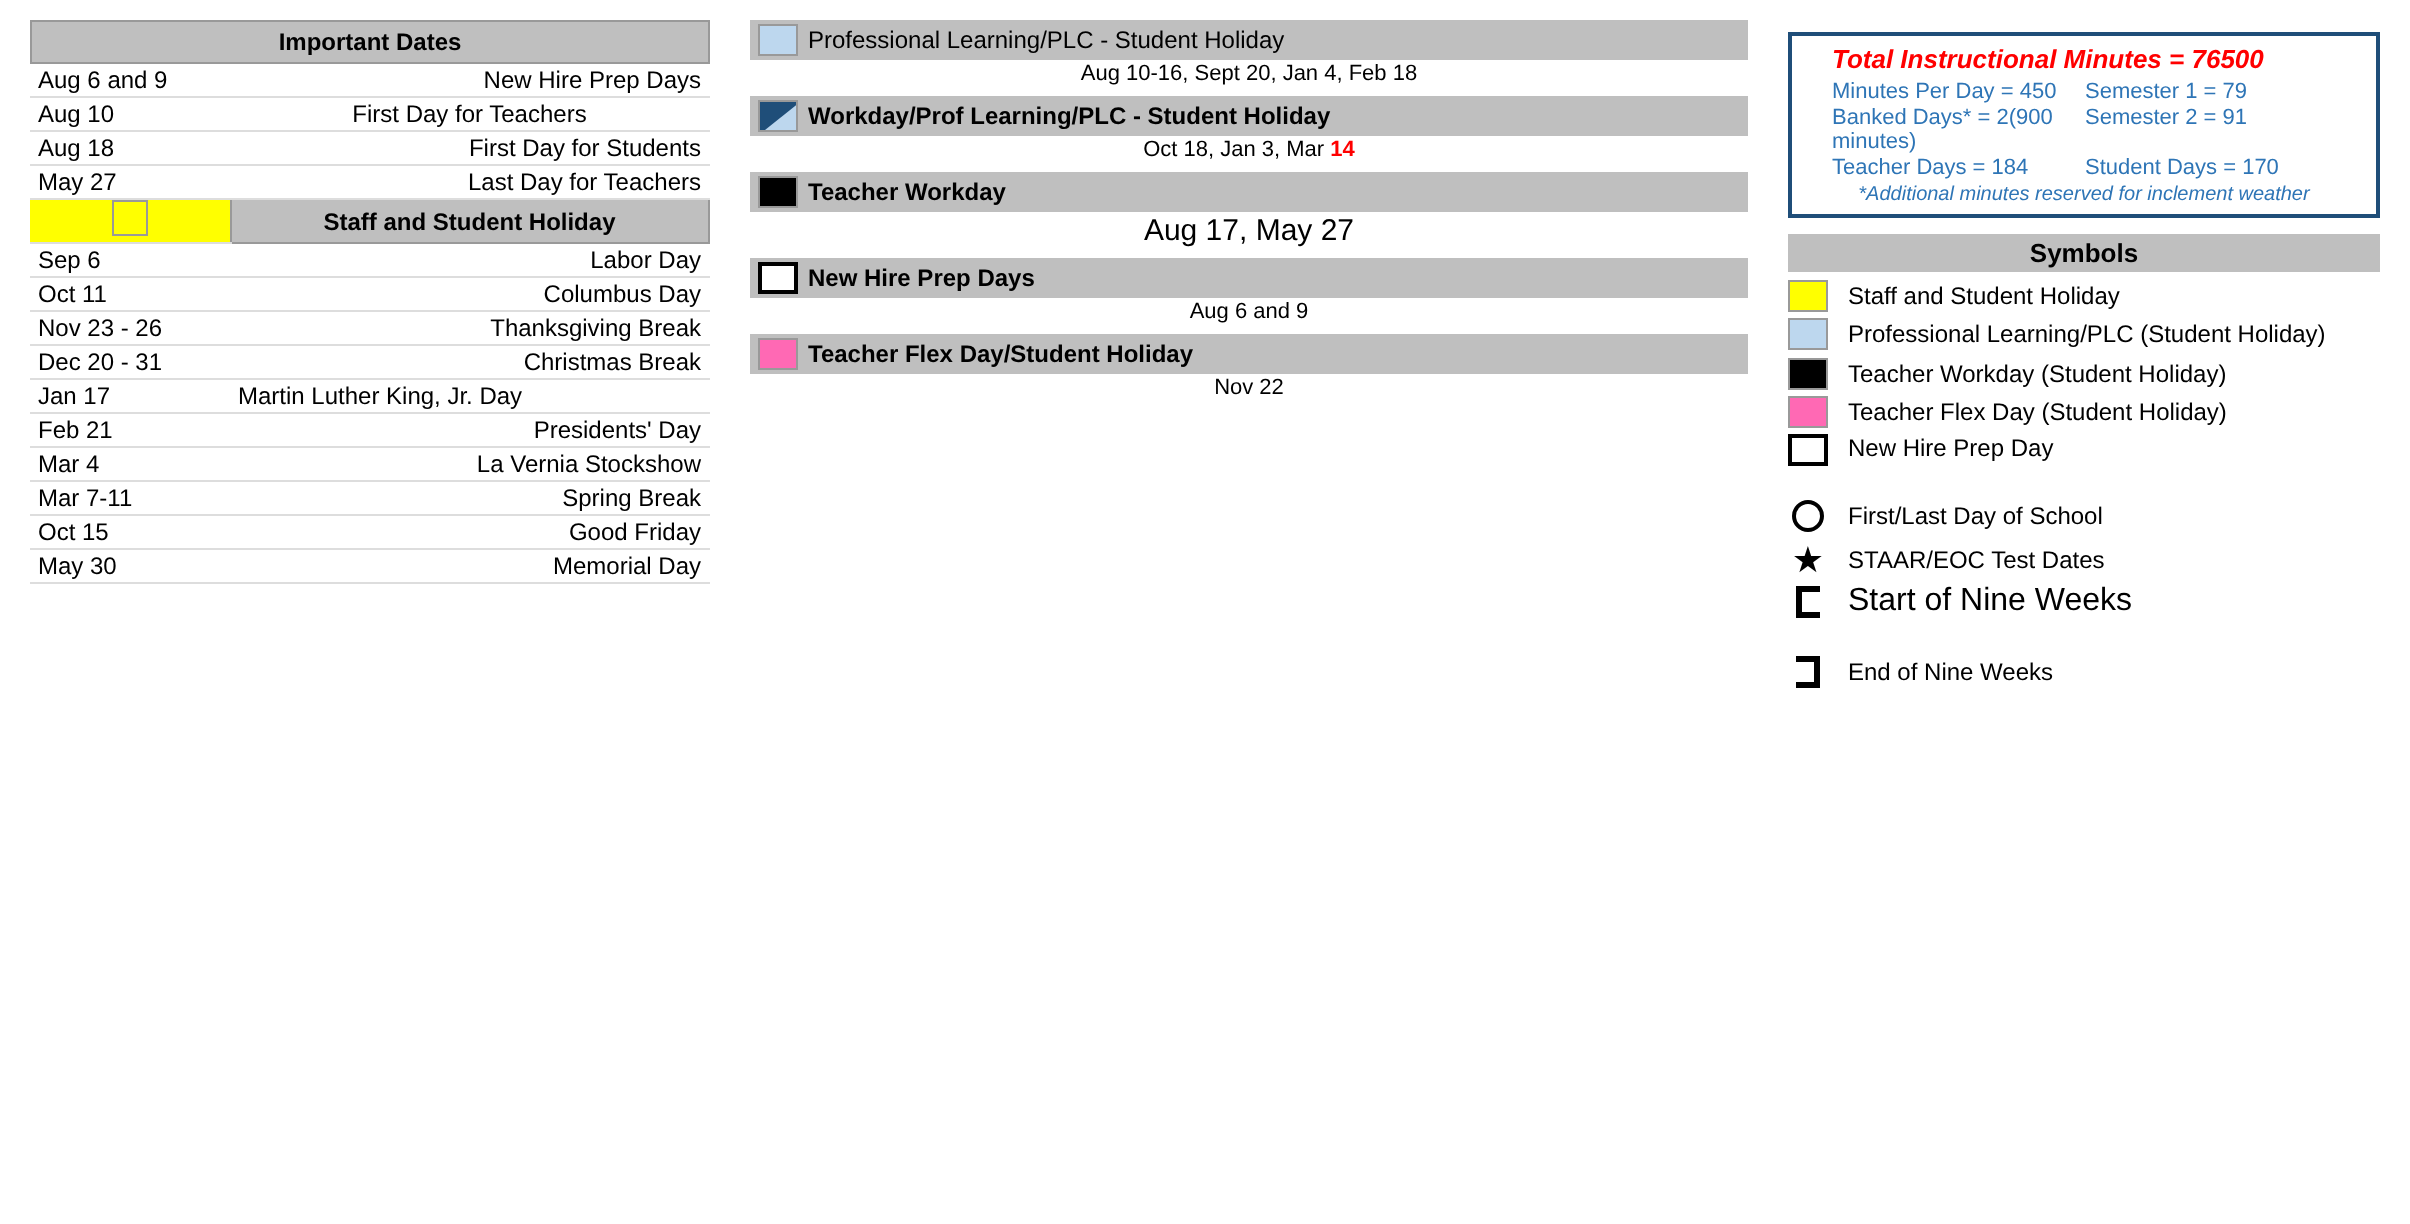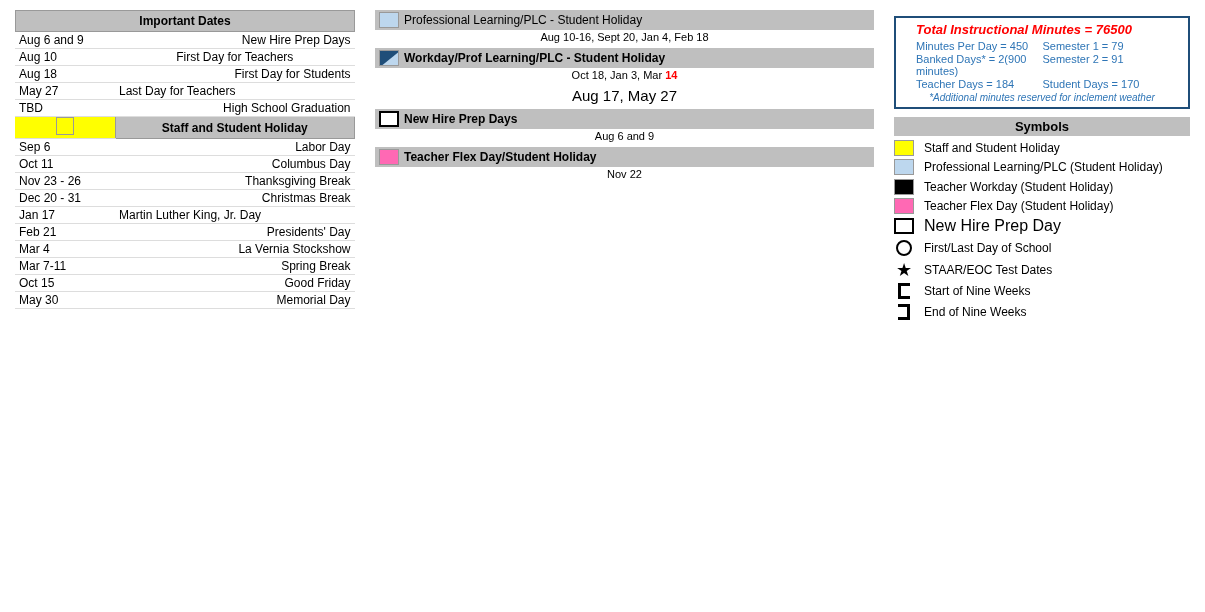--- a/index.html
+++ b/index.html
@@ -143,25 +143,21 @@
         <tr>
           <td>Aug 10</td>
           <td style="text-align:center">First Day for Teachers</td>
         </tr>
         <tr>
           <td>Aug 18</td>
           <td style="text-align:right">First Day for Students</td>
         </tr>
         <tr>
           <td>May 27</td>
-          <td style="text-align:left">Last Day for Teachers</td>
-        </tr>
-        <tr>
-          <td>TBD</td>
-          <td style="text-align:right">High School Graduation</td>
+          <td style="text-align:right">Last Day for Teachers</td>
         </tr>
       </tbody>
     <tbody>
         <tr class="holiday-header">
       <td style="width:22px; padding:0;">
         <div class="yellow-box"></div>
       </td>
       <td colspan="1" style="font-weight:bold; text-align:center; background:#bfbfbf; border:1px solid #999;">Staff and Student Holiday</td>
     </tr>
     </tbody>
@@ -225,20 +221,24 @@
           <div style="display: flex; align-items: center; background: rgb(191, 191, 191); padding: 2px 4px; font-weight: bold; font-size: 12px;">
             <div style="width:20px;height:16px;position:relative;border:1px solid #999;flex-shrink:0;margin-right:5px;overflow:hidden;">
     <div style="width:100%;height:100%;background:#bdd7ee;position:absolute;top:0;left:0;"></div>
     <div style="width:0;height:0;border-top:16px solid #1f4e79;border-right:20px solid transparent;position:absolute;top:0;left:0;"></div>
   </div>
             <span>Workday/Prof Learning/PLC - Student Holiday</span>
           </div>
           <div style="text-align: center; font-size: 11px; padding: 1px 0px;">Oct 18, Jan 3, Mar <span style="color:red;font-weight:bold;">14</span></div>
         </div>
         <div style="margin-bottom: 4px;">
+          <div style="display: flex; align-items: center; background: rgb(191, 191, 191); padding: 2px 4px; font-weight: bold; font-size: 12px;">
+            <div style="width:20px;height:16px;background:#000;border:1px solid #999;flex-shrink:0;margin-right:5px;"></div>
+            <span>Teacher Workday</span>
+          </div>
           <div style="text-align: center; font-size: 15px; padding: 1px 0px;">Aug 17, May 27</div>
         </div>
         <div style="margin-bottom: 4px;">
           <div style="display: flex; align-items: center; background: rgb(191, 191, 191); padding: 2px 4px; font-weight: bold; font-size: 12px;">
             <div style="width:20px;height:16px;background:#fff;border:2px solid #000;flex-shrink:0;margin-right:5px;"></div>
             <span>New Hire Prep Days</span>
           </div>
           <div style="text-align: center; font-size: 11px; padding: 1px 0px;">Aug 6 and 9</div>
         </div>
         <div style="margin-bottom: 4px;">
@@ -276,35 +276,35 @@
               <span style="margin-left:4px;">Professional Learning/PLC (Student Holiday)</span>
             </div>
             <div style="display: flex; align-items: center; margin-bottom: 3px; font-size: 12px;">
               <div class="symbol-icon" style="width:20px;height:16px;background:#000;border:1px solid #999;"></div>
               <span style="margin-left:4px;">Teacher Workday (Student Holiday)</span>
             </div>
             <div style="display: flex; align-items: center; margin-bottom: 3px; font-size: 12px;">
               <div class="symbol-icon" style="width:20px;height:16px;background:#ff69b4;border:1px solid #999;"></div>
               <span style="margin-left:4px;">Teacher Flex Day (Student Holiday)</span>
             </div>
-            <div style="display: flex; align-items: center; margin-bottom: 3px; font-size: 16px;">
+            <div style="display: flex; margin-bottom: 15px; font-size: 12px;">
               <div class="symbol-icon" style="width:20px;height:16px;background:#fff;border:2px solid #000;"></div>
               <span style="margin-left:4px;">New Hire Prep Day</span>
             </div>
             <div style="display: flex; align-items: center; margin-bottom: 3px; font-size: 12px;">
               <div class="symbol-icon" style="width:20px;height:20px;display:flex;align-items:center;justify-content:center;">
                 <div style="width:16px;height:16px;border-radius:50%;border:2px solid #000;background:#fff;"></div>
               </div>
               <span style="margin-left:4px;">First/Last Day of School</span>
             </div>
             <div style="display: flex; align-items: center; margin-bottom: 3px; font-size: 12px;">
               <div class="symbol-icon" style="width:20px;font-size:18px;display:flex;align-items:center;justify-content:center;">★</div>
               <span style="margin-left:4px;">STAAR/EOC Test Dates</span>
             </div>
-            <div style="display: flex; align-items: center; margin-bottom: 3px; font-size: 12px;">
+            <div style="display: flex; align-items: center; margin-bottom: 17px; font-size: 16px;">
               <div class="symbol-icon" style="width:20px;height:18px;display:flex;align-items:center;justify-content:center;">
                 <div style="width:12px;height:16px;border-left:3px solid #000;border-top:3px solid #000;border-bottom:3px solid #000;"></div>
               </div>
               <span style="margin-left:4px;">Start of Nine Weeks</span>
             </div>
             <div style="display: flex; align-items: center; margin-bottom: 3px; font-size: 12px;">
               <div class="symbol-icon" style="width:20px;height:18px;display:flex;align-items:center;justify-content:center;">
                 <div style="width:12px;height:16px;border-right:3px solid #000;border-top:3px solid #000;border-bottom:3px solid #000;"></div>
               </div>
               <span style="margin-left:4px;">End of Nine Weeks</span>

